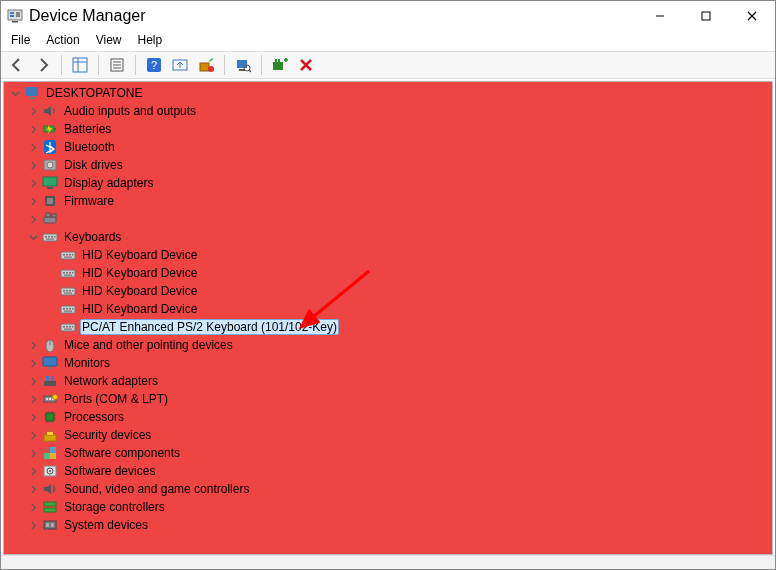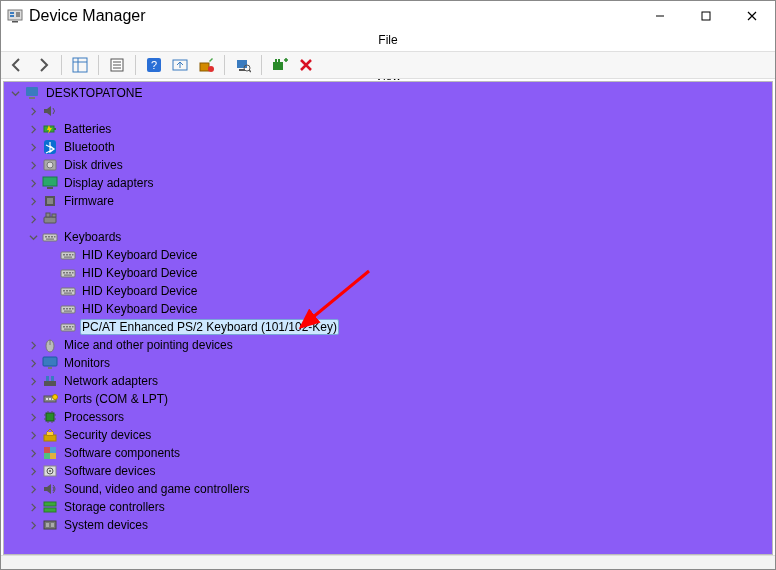--- a/index.html
+++ b/index.html
@@ -29,23 +29,21 @@
   .titlebar .title { flex: 1; font-size: 16px; }
   .winbtns { display: flex; }
   .winbtn {
     width: 46px; height: 30px;
     display: flex; align-items: center; justify-content: center;
   }
   
   .menubar {
     height: 20px;
     display: flex;
-    align-items: center;
-    padding: 0 8px;
-    flex-direction: column;
+    padding: 0 2px;
   }
   .menubar .mitem { padding: 2px 8px; }
   
   .toolbar {
     height: 28px;
     border-top: 1px solid #e0e0e0;
     border-bottom: 1px solid #e0e0e0;
     background: #f7f7f7;
     display: flex;
     align-items: center;
@@ -64,21 +62,21 @@
     overflow: hidden;
     position: relative;
     padding: 2px 2px 0 2px;
   }
   .treewrap {
     border: 1px solid #bbb;
     width: 100%;
     height: 100%;
     overflow-y: auto;
     overflow-x: hidden;
-    background: #8b5cf6;
+    background: #ef4444;
     position: relative;
   }
   ul.tree, ul.tree ul { list-style: none; margin: 0; padding: 0; }
   ul.tree ul { padding-left: 18px; }
   ul.tree { padding: 2px 0 0 4px; }
   li.node { }
   .row {
     display: flex; align-items: center;
     height: 18px;
     white-space: nowrap;
@@ -392,20 +390,21 @@
             <li class="node">
               <div class="row">
                 <span class="twist">
                   <svg width="9" height="9">
                     <use href="#chev-right"></use>
                   </svg>
                 </span>
                 <span class="nicon"><svg width="16" height="16">
                     <use href="#audio-icon"></use>
                   </svg></span>
+                <span class="label">Audio inputs and outputs</span>
               </div>
             </li>
             <li class="node">
               <div class="row">
                 <span class="twist">
                   <svg width="9" height="9">
                     <use href="#chev-right"></use>
                   </svg>
                 </span>
                 <span class="nicon"><svg width="16" height="16">

